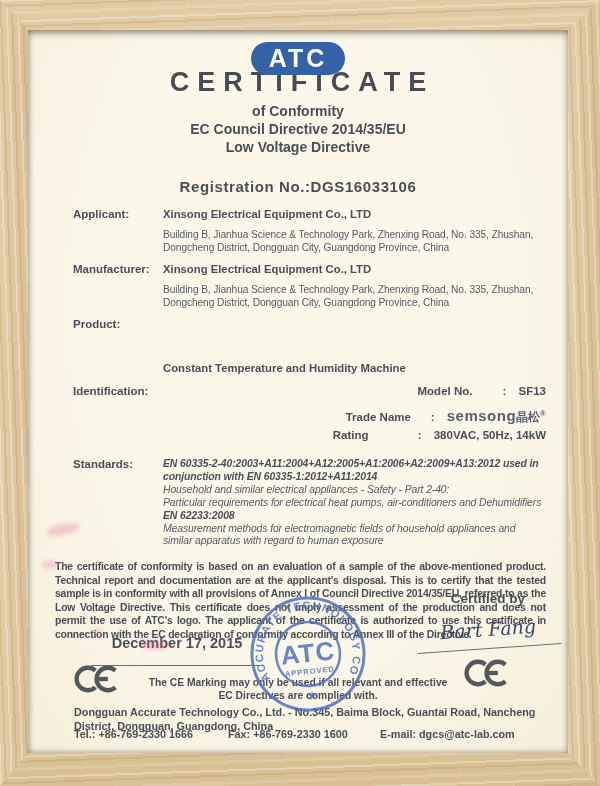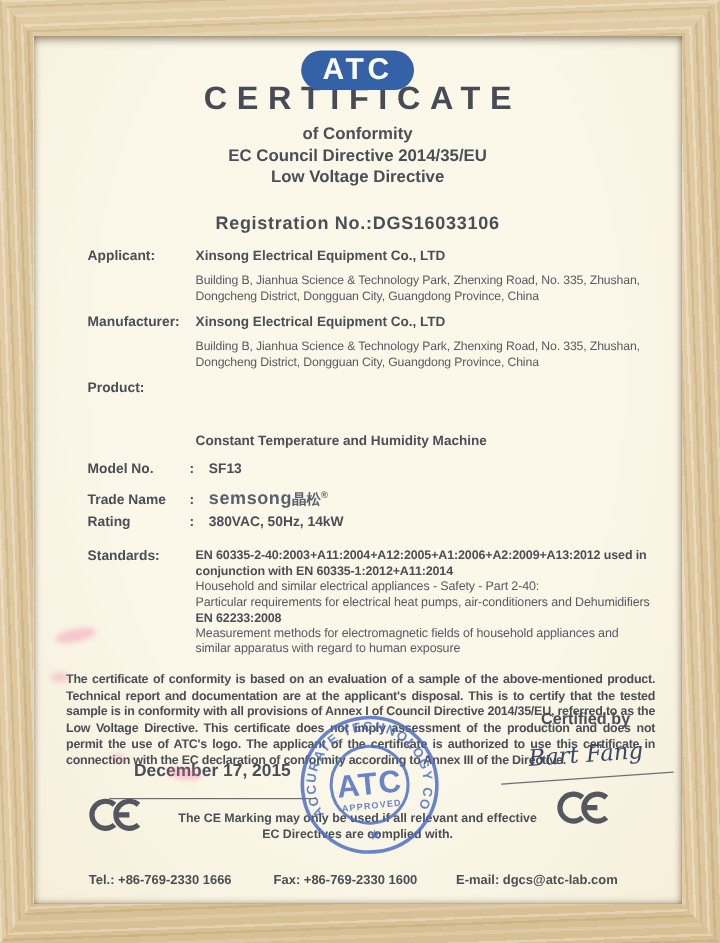--- a/index.html
+++ b/index.html
@@ -55,29 +55,29 @@
 
   
   .fields { margin-top:13px; padding-left:45px; padding-right:22px; }
   .frow { display:flex; margin-bottom:9px; }
   .flabel { width:90px; flex:0 0 90px; font-size:11.5px; font-weight:bold; }
   .fvalue { flex:1; }
   .org-name { font-size:11.3px; font-weight:bold; }
   .org-addr { font-size:10.2px; letter-spacing:-0.1px; color:#565b63; margin-top:8px; line-height:13px; }
   .prod-name { font-size:11.3px; font-weight:bold;margin-top:44px; }
 
-  .id-row { display:flex; height:22px; align-items:baseline; }
+  .id-row { display:flex; height:22px; align-items:baseline;justify-content:flex-end; }
   .id-label { width:85px; flex:0 0 85px; font-size:11.5px; font-weight:bold; }
   .id-colon { width:16px; flex:0 0 16px; font-size:11.5px; font-weight:bold; }
   .id-value { font-size:11.5px; font-weight:bold; }
   .trade-latin { font-size:15px; font-weight:bold; letter-spacing:0.5px; color:#59616c; }
   .trade-cjk { font-size:12px; font-weight:bold; color:#59616c; }
   .trade-reg { font-size:8px; vertical-align:super; color:#59616c; }
 
-  .std-line { font-size:10.4px; line-height:12.9px; letter-spacing:-0.1px; color:#565b63; }
+  .std-line { font-size:10.4px; line-height:12.9px; letter-spacing:-0.1px; color:#565b63;font-style:italic; }
   .std-line.bold { font-weight:bold; color:#4a4f57; }
 
   .statement {
     margin:12px 22px 0 27px; text-align:justify;
     font-size:10.4px; font-weight:bold; line-height:13.5px; letter-spacing:-0.2px;
   }
 
   
   .bottom { position:absolute; left:0; right:0; bottom:0; height:165px; }
 
@@ -149,20 +149,21 @@
         <div class="org-addr">Building B, Jianhua Science &amp; Technology Park, Zhenxing Road, No. 335, Zhushan, Dongcheng District, Dongguan City, Guangdong Province, China</div>
       </div>
     </div>
 
     <div class="frow" style="margin-bottom:11px;">
       <div class="flabel">Product:</div>
       <div class="fvalue prod-name">Constant Temperature and Humidity Machine</div>
     </div>
 
     <div class="frow" style="margin-bottom:7px;">
+      <div class="flabel">Identification:</div>
       <div class="fvalue">
         <div class="id-row">
           <span class="id-label">Model No.</span>
           <span class="id-colon">:</span>
           <span class="id-value">SF13</span>
         </div>
         <div class="id-row">
           <span class="id-label">Trade Name</span>
           <span class="id-colon">:</span>
           <span class="id-value"><span class="trade-latin">semsong</span><span class="trade-cjk">晶松</span><span class="trade-reg">®</span></span>
@@ -219,20 +220,21 @@
     </svg>
 
     <svg class="ce ce-right" viewBox="0 0 106 80">
       <path d="M 49.4 20.7 A 26 26 0 1 0 49.4 59.3" fill="none" stroke="#54585e" stroke-width="10"></path>
       <path d="M 95.4 20.7 A 26 26 0 1 0 95.4 59.3" fill="none" stroke="#54585e" stroke-width="10"></path>
       <path d="M 50 40 H 78" stroke="#54585e" stroke-width="10" fill="none"></path>
     </svg>
 
     <div class="ce-note">The CE Marking may only be used if all relevant and effective EC Directives are complied with.</div>
 
+    <div class="company-address">Dongguan Accurate Technology Co., Ltd. - No.345, Baima Block, Guantai Road, Nancheng District, Dongguan, Guangdong, China</div>
 
     <span class="contact tel">Tel.: +86-769-2330 1666</span>
     <span class="contact fax">Fax: +86-769-2330 1600</span>
     <span class="contact email">E-mail: dgcs@atc-lab.com</span>
   </div>
 
   <div class="smudge s1"></div>
   <div class="smudge s2"></div>
   <div class="smudge s3"></div>
   <div class="smudge s4"></div>

